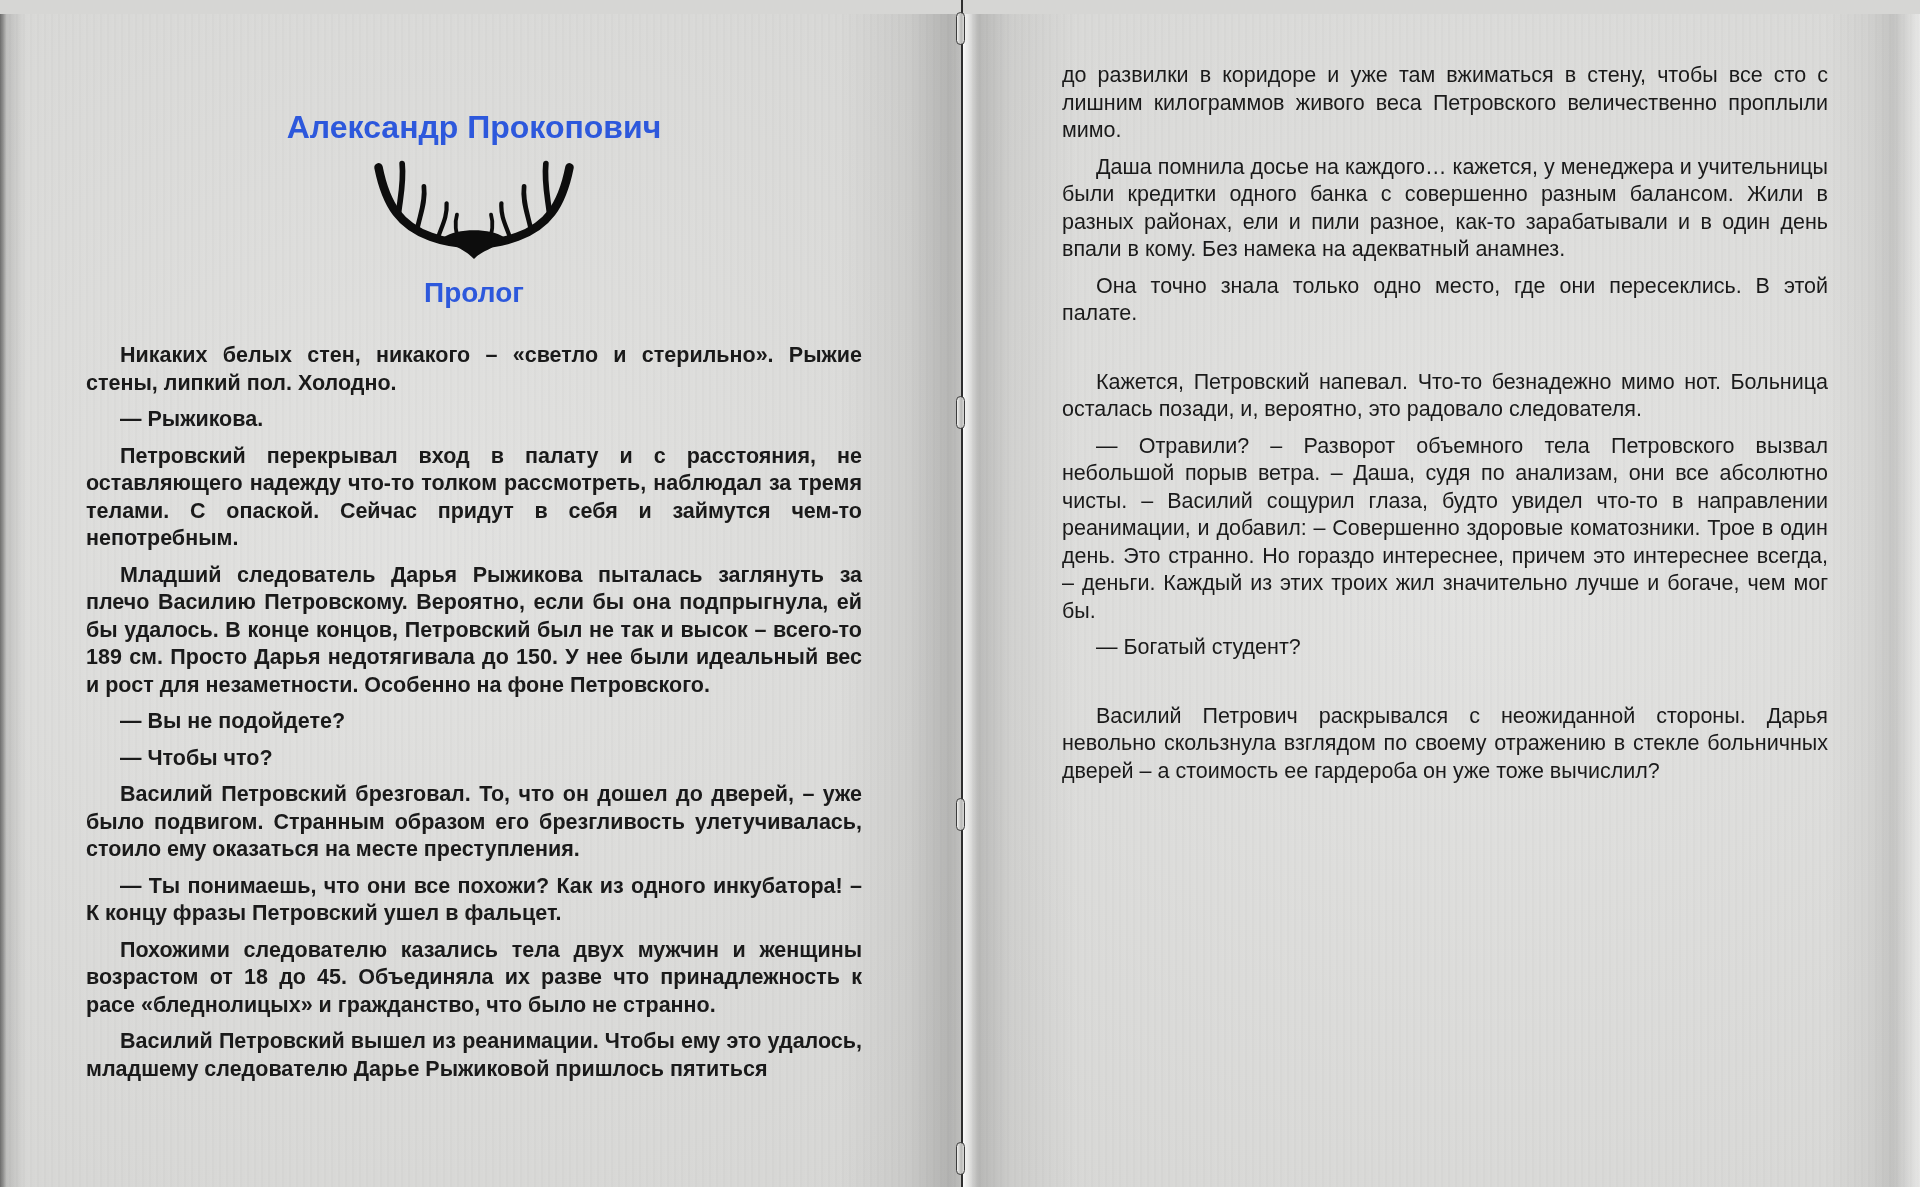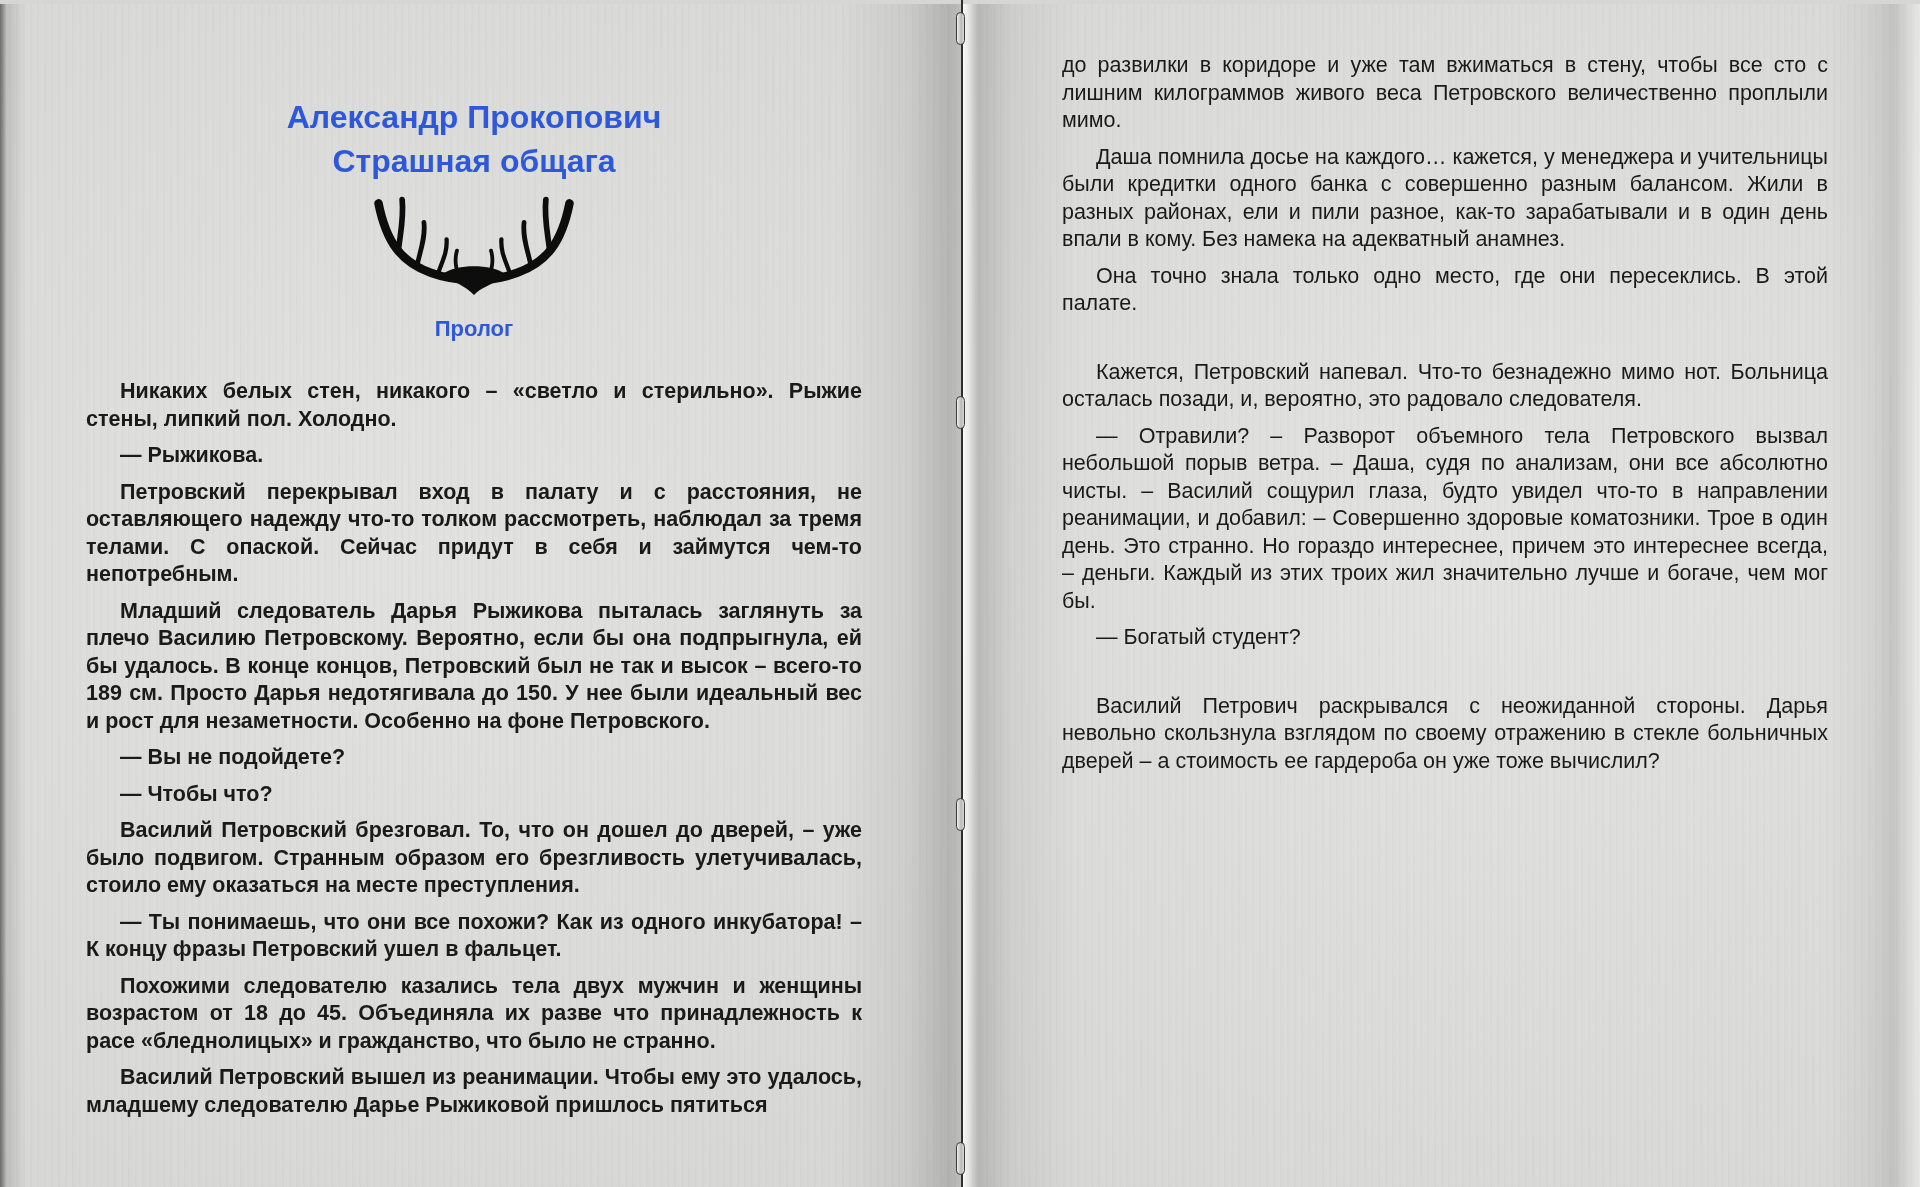--- a/index.html
+++ b/index.html
@@ -3,21 +3,21 @@
 <meta charset="utf-8">
 <style>
   html,body{margin:0;padding:0;}
   body{
     width:1920px;height:1187px;overflow:hidden;position:relative;
     font-family:"Liberation Sans","DejaVu Sans",sans-serif;
     background:#d6d6d4;
   }
   .book{position:absolute;inset:0;}
   
-  .page{position:absolute;top:4px;bottom:0;background:#dcdcda;padding-left:16px;}
+  .page{position:absolute;top:14px;bottom:0;background:#dcdcda;padding-left:16px;}
   .page-left{left:0;width:962px;background:
     radial-gradient(ellipse 120% 90% at 42% 45%, rgba(255,255,255,0.18), rgba(0,0,0,0.03) 85%),
     #dbdbd9; font-weight: bold;}
   .page-right{left:963px;right:0;background:
     radial-gradient(ellipse 120% 90% at 55% 45%, rgba(255,255,255,0.18), rgba(0,0,0,0.03) 85%),
     #dcdcda;}
   
   .page::before{content:"";position:absolute;inset:0;pointer-events:none;
     background:repeating-linear-gradient(90deg,
       rgba(255,255,255,0.030) 0 2px, rgba(0,0,0,0.016) 2px 4px, rgba(255,255,255,0.0) 4px 7px);
@@ -41,40 +41,39 @@
   
   .spine{position:absolute;top:0;bottom:0;left:961px;width:2px;background:#2e2e2e;z-index:5;}
   .edge-mark{position:absolute;left:956px;width:9px;height:33px;z-index:6;
     border:1px solid #3c3c3c;border-radius:5px;
     background:linear-gradient(to right,#efefed,#b9b9b7 60%,#d8d8d6);box-sizing:border-box;}
   
   .left-inner{position:absolute;left:86px;width:776px;top:0;}
   .author{margin-top:92px;font-size:32px;line-height:42px;text-align:center;color:#2d58dc;}
   .booktitle{font-size:32px;line-height:46px;text-align:center;color:#2d58dc;}
   .antlers{width:252px;height:104px;margin:8px auto 0 auto;display:block;}
-  .chapter{font-size:22px;line-height:38px;text-align:center;color:#2d58dc;margin-top:14px;}
+  .chapter{font-size:28px;line-height:38px;text-align:center;color:#2d58dc;margin-top:14px;}
   
   .bodytext{margin-top:30px;font-size:21.5px;line-height:27.5px;color:#1a1a1a;
     text-align:justify;}
   .bodytext p{margin:0 0 9px 0;text-indent:34px;hyphens:auto;-webkit-hyphens:auto;}
   .bodytext p.noindent{text-indent:0;}
   .bodytext p.gap{margin-top:41px;}
   .right-inner{position:absolute;left:99px;width:766px;top:0;}
   .right-inner .bodytext{margin-top:48px;}
 </style>
 </head>
 <body>
 
 <div class="book">
 
   <div class="page page-left">
     <div class="outer-shade"></div>
     <div class="left-inner">
       <div class="author">Александр Прокопович</div>
-      <div class="booktitle">Страшная общага</div>
       <svg class="antlers" viewBox="0 0 260 110" aria-hidden="true">
         <g stroke="#0d0d0d" fill="none" stroke-linecap="round">
 
           <path d="M128,93 C 100,93 66,84 48,60 C 39,48 33,32 29,12" stroke-width="9"></path>
           <path d="M50,62 C 52,44 56,28 54,8" stroke-width="6"></path>
           <path d="M70,77 C 73,62 79,48 77,32" stroke-width="5"></path>
           <path d="M92,86 C 96,74 102,64 101,50" stroke-width="4.5"></path>
           <path d="M114,91 C 111,80 109,72 112,62" stroke-width="4"></path>
 
           <g transform="translate(260,0) scale(-1,1)">

